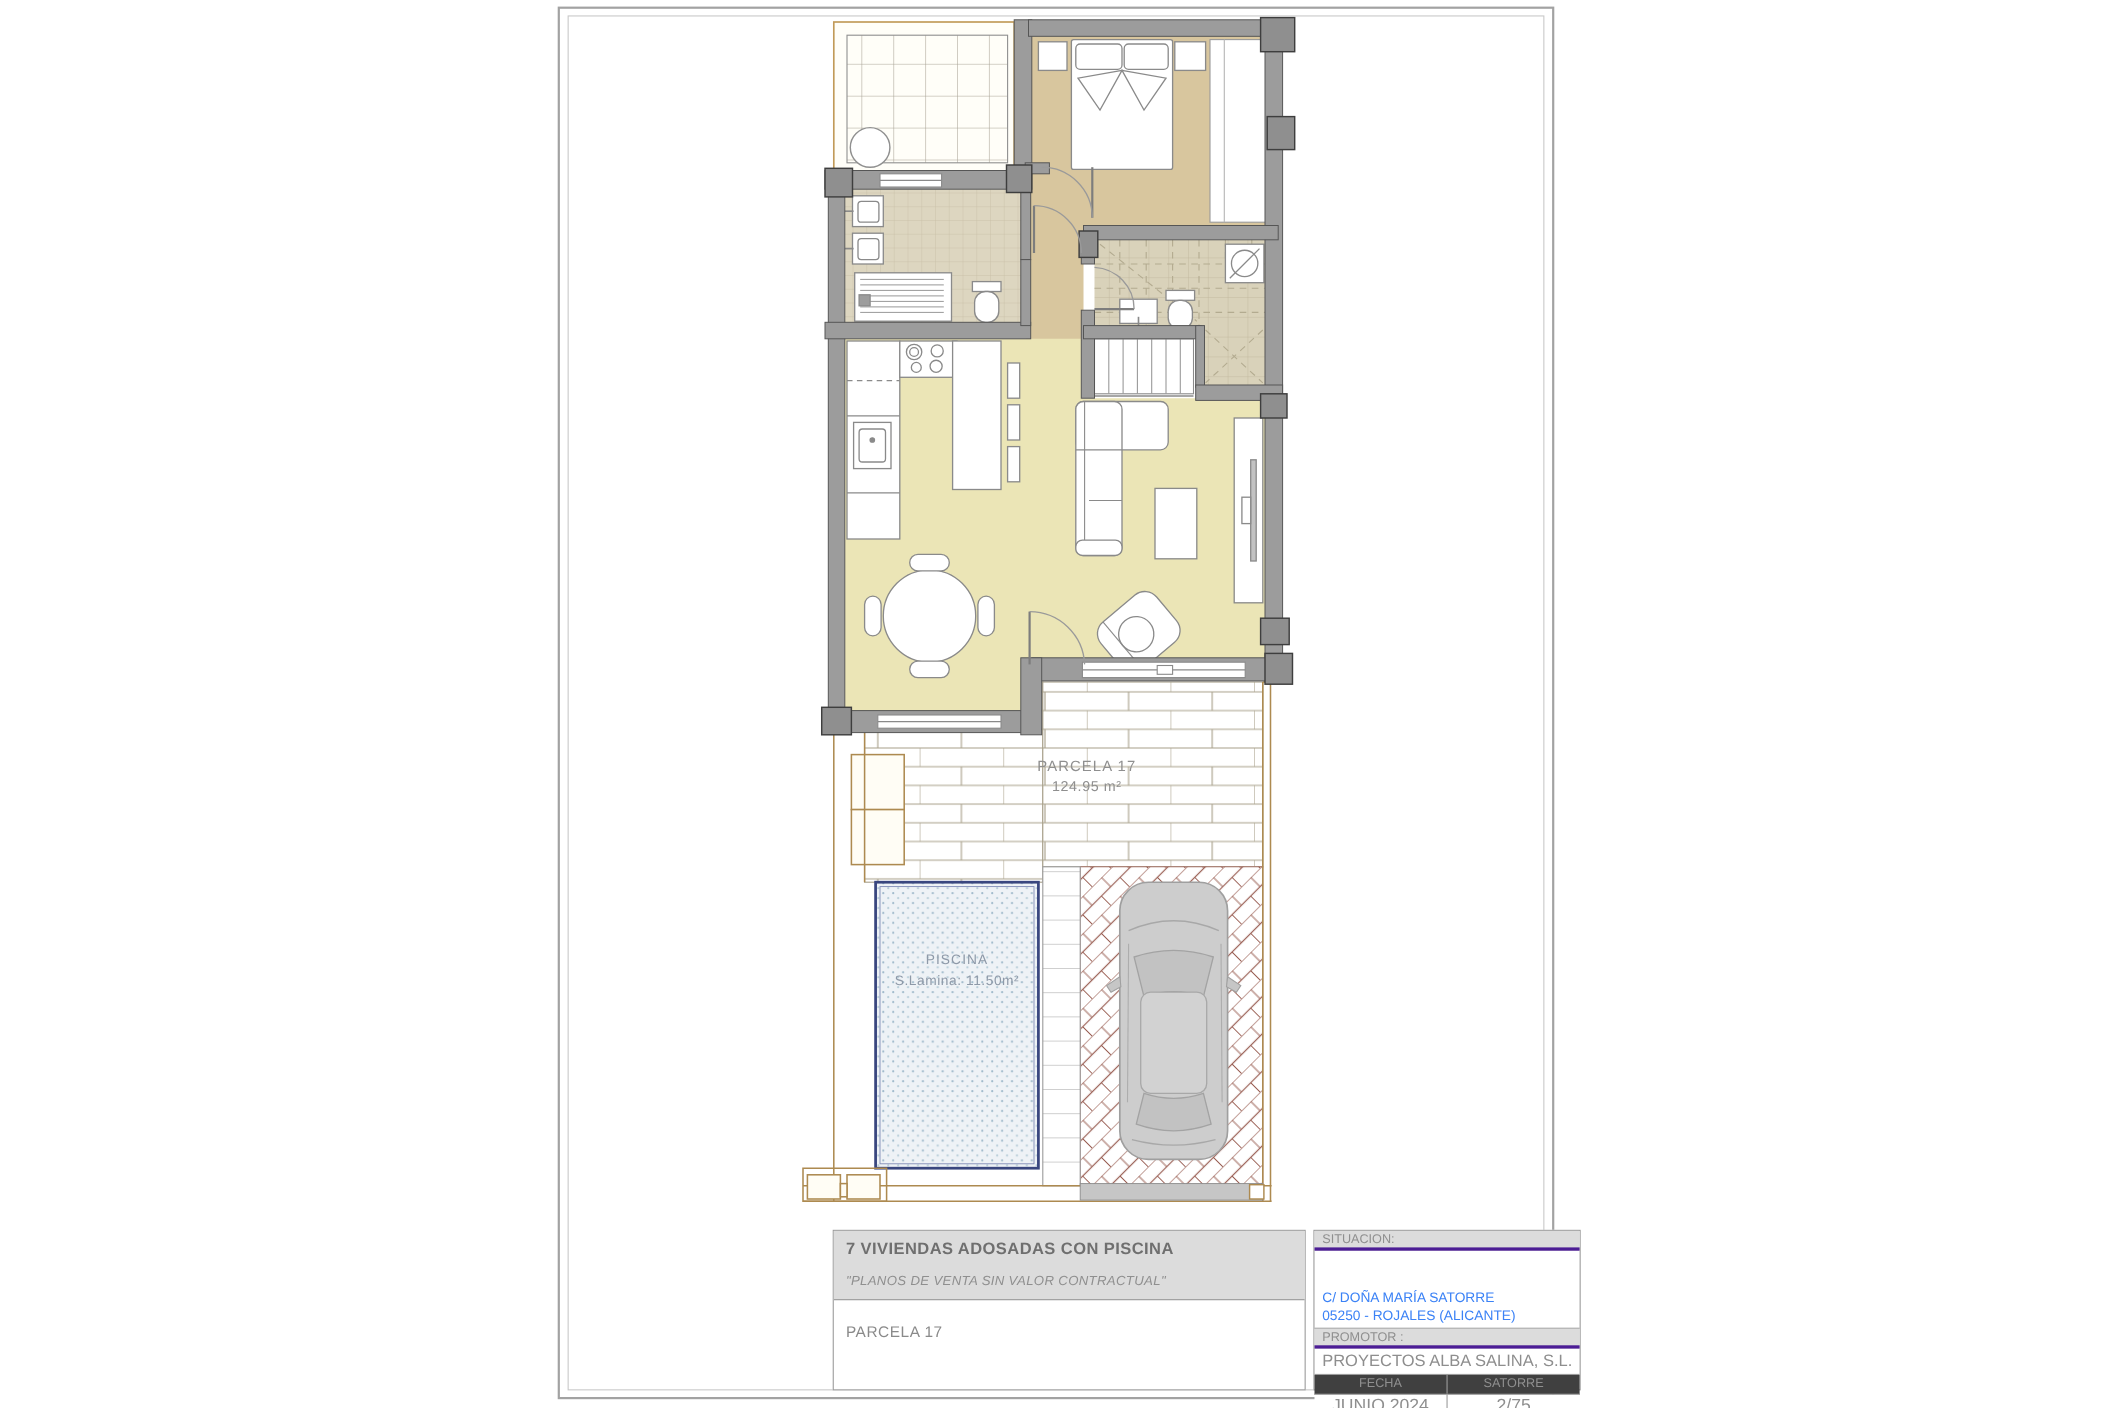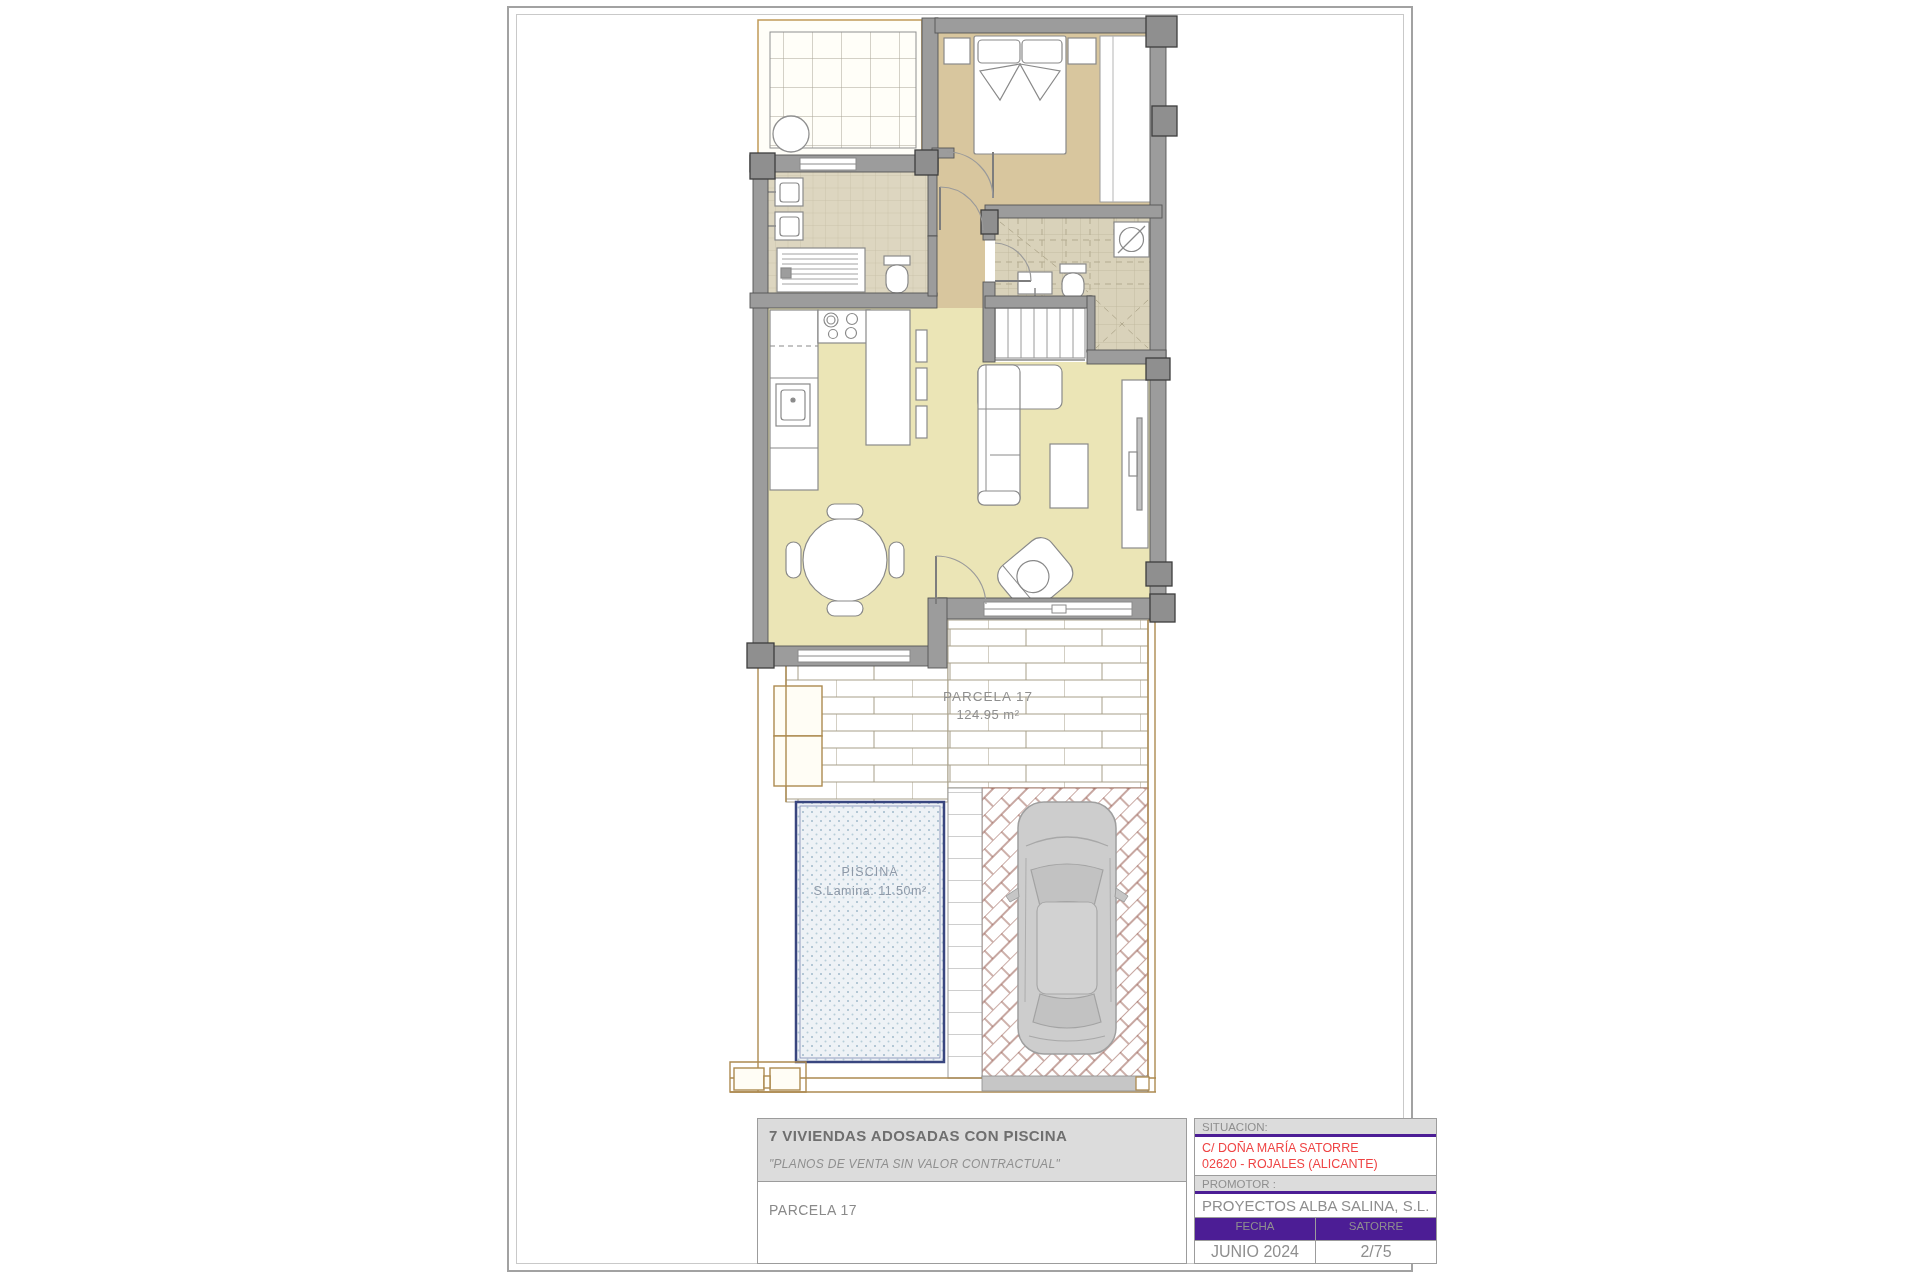--- a/index.html
+++ b/index.html
@@ -15,23 +15,23 @@
   .tb-left{width:430px;border:1.5px solid #9c9c9c;box-sizing:border-box;background:#fff;
            display:flex;flex-direction:column;}
   .tb-left-gray{background:#dcdcdc;border-bottom:1px solid #9c9c9c;height:63px;padding:8px 0 0 11px;box-sizing:border-box;}
   .tb-title{font-size:15px;font-weight:bold;color:#6f6f6f;letter-spacing:.4px;}
   .tb-note{font-size:12px;font-style:italic;color:#8f8f8f;margin-top:13px;letter-spacing:.3px;}
   .tb-left-white{flex:1;padding:20px 0 0 11px;font-size:14px;color:#8a8a8a;letter-spacing:.5px;}
   .tb-right{width:243px;border:1.5px solid #9c9c9c;box-sizing:border-box;background:#fff;
             display:flex;flex-direction:column;font-size:11.5px;}
   .tb-row{box-sizing:border-box;}
   .tb-hdr{background:#dcdcdc;border-bottom:3px solid #4c1d95;height:18px;line-height:17px;padding-left:7px;color:#8f8f8f;}
-  .tb-addr{height:44px;border-bottom:1px solid #9c9c9c;padding:3px 7px;font-size:12.5px;line-height:16px;color:#ef4444;}
+  .tb-addr{height:44px;border-bottom:1px solid #9c9c9c;padding:3px 7px;font-size:12.5px;line-height:16px;color:#3b82f6;margin-top:32px;}
   .tb-name{height:24px;border-bottom:1px solid #9c9c9c;padding-left:7px;line-height:23px;font-size:15px;}
-  .tb-split{display:flex;height:32px;background:#4c1d95;border-bottom:1px solid #9c9c9c;}
+  .tb-split{display:flex;height:32px;background:#404040;border-bottom:1px solid #9c9c9c;}
   .tb-split div{flex:1;text-align:center;line-height:17px;color:#8f8f8f;}
   .tb-split div + div{border-left:1px solid #9c9c9c;}
   .tb-vals{display:flex;flex:1;background:#fff;font-size:16px;}
   .tb-vals div{flex:1;text-align:center;line-height:22px;color:#8f8f8f;}
   .tb-vals div + div{border-left:1px solid #9c9c9c;}
   text{font-family:"Liberation Sans",sans-serif;}
 </style>
 </head>
 <body>
 
@@ -339,21 +339,21 @@
       <div class="tb-left-gray">
         <div class="tb-title">7 VIVIENDAS ADOSADAS CON PISCINA</div>
         <div class="tb-note">"PLANOS DE VENTA SIN VALOR CONTRACTUAL"</div>
       </div>
       <div class="tb-left-white">PARCELA 17</div>
     </div>
     <div class="tb-right">
       <div class="tb-row tb-hdr">SITUACION:</div>
       <div class="tb-row tb-addr">
         <div>C/ DOÑA MARÍA SATORRE</div>
-        <div>02620 - ROJALES (ALICANTE)</div>
+        <div>05250 - ROJALES (ALICANTE)</div>
       </div>
       <div class="tb-row tb-hdr">PROMOTOR :</div>
       <div class="tb-row tb-name">PROYECTOS ALBA SALINA, S.L.</div>
       <div class="tb-row tb-split">
         <div>FECHA</div>
         <div>SATORRE</div>
       </div>
       <div class="tb-vals">
         <div>JUNIO 2024</div>
         <div>2/75</div>

